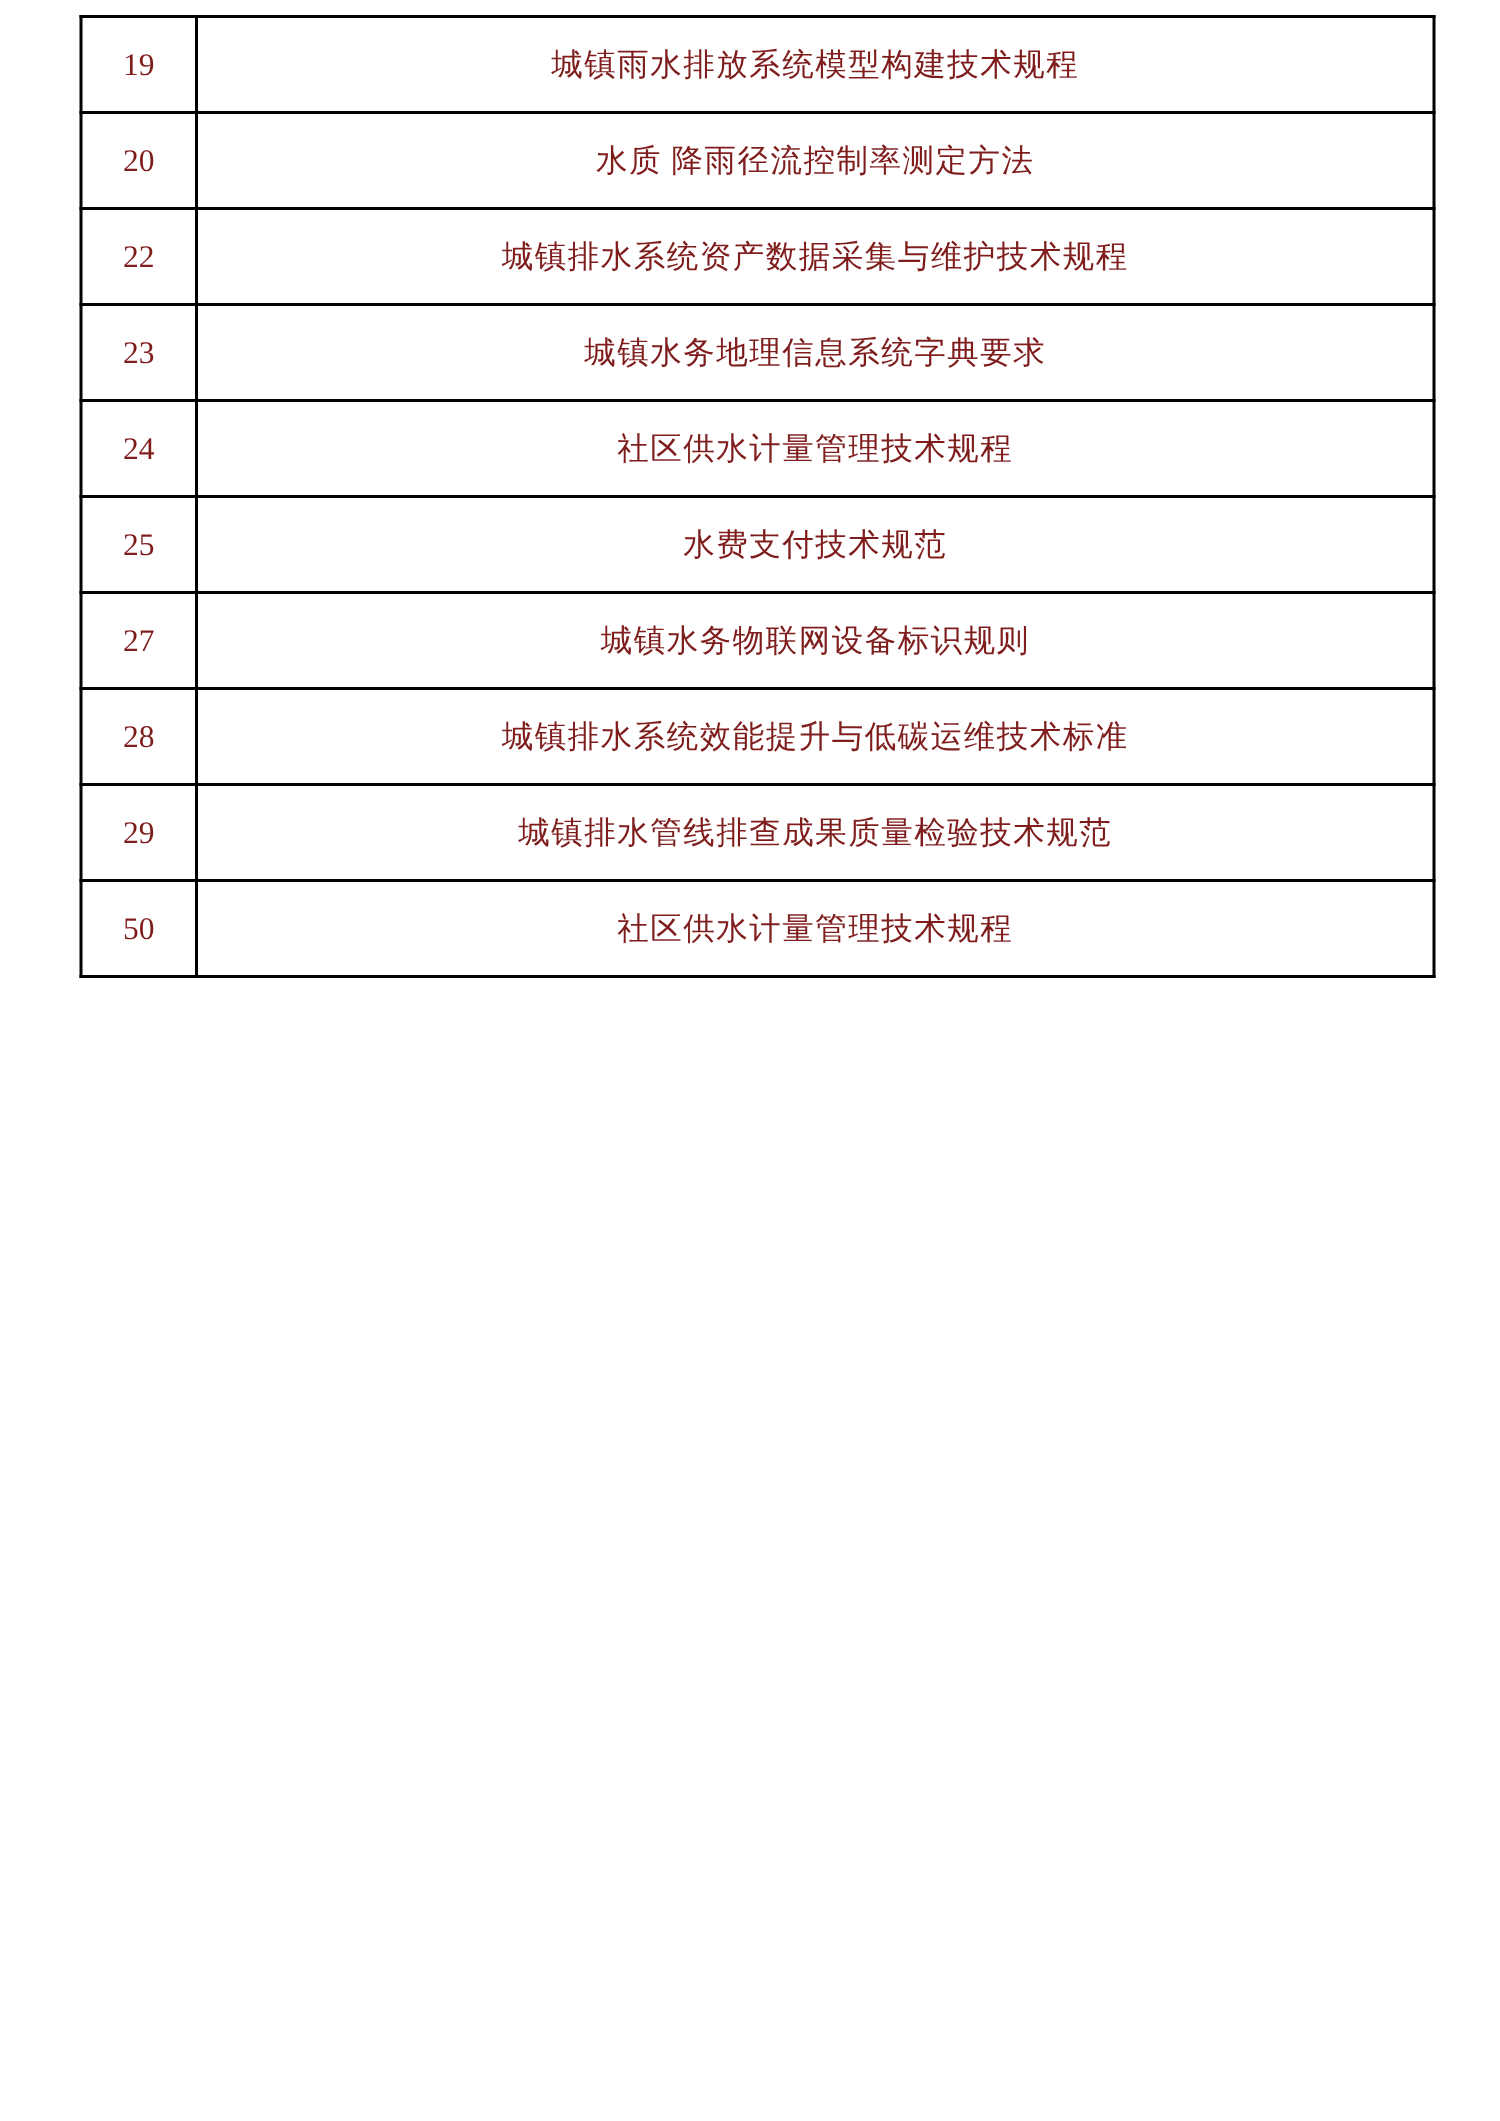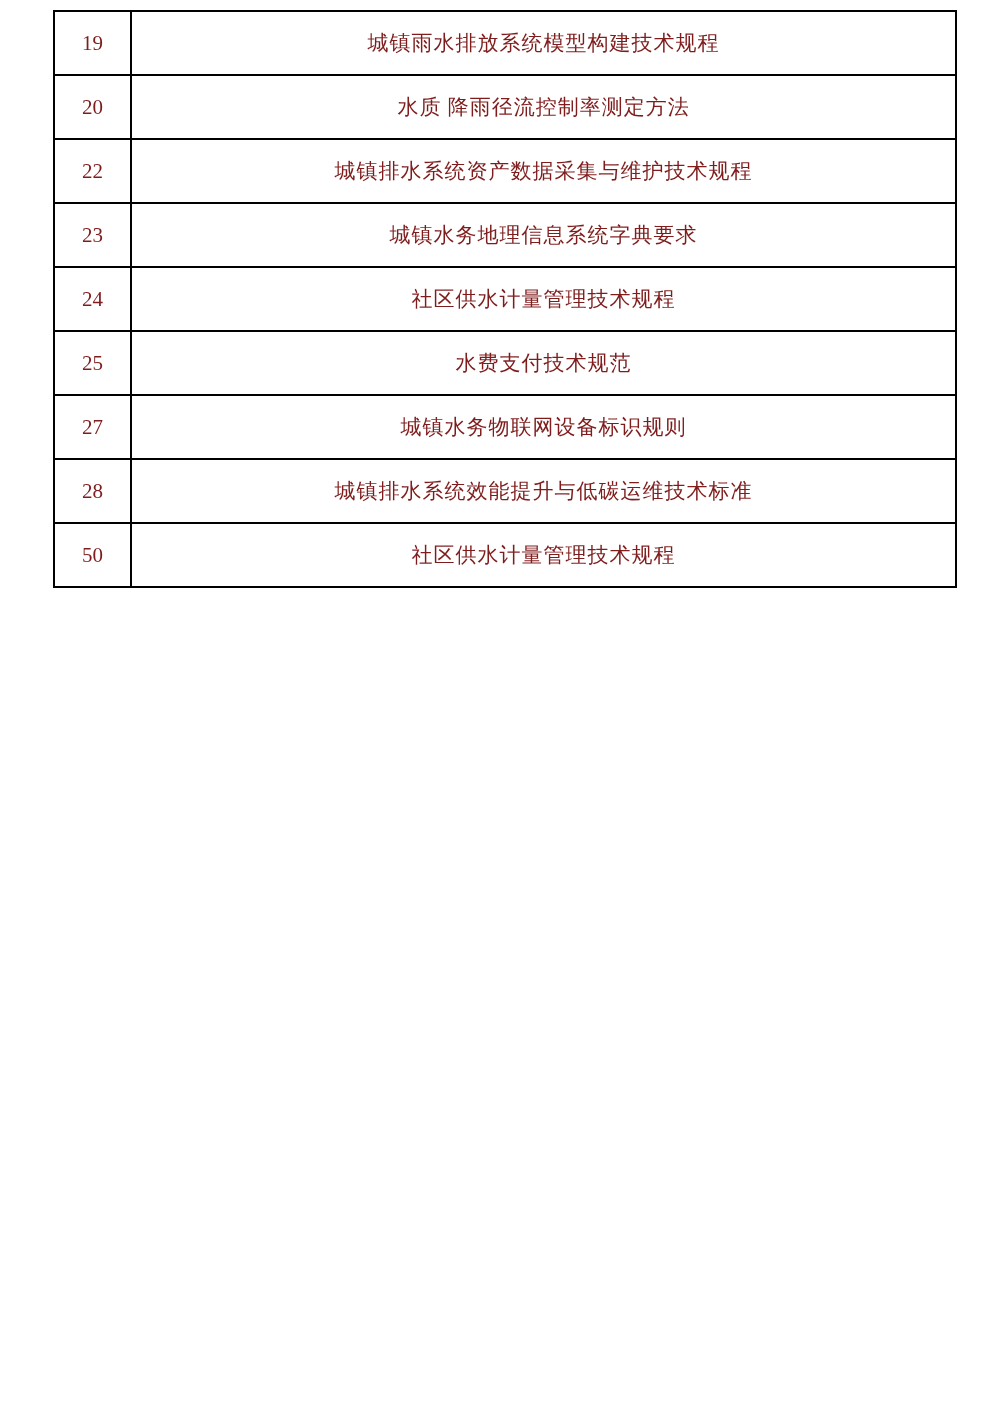--- a/index.html
+++ b/index.html
@@ -71,18 +71,22 @@
       </tr>
       <tr>
         <td class="num-cell">27</td>
         <td>城镇水务物联网设备标识规则</td>
       </tr>
       <tr>
         <td class="num-cell">28</td>
         <td>城镇排水系统效能提升与低碳运维技术标准</td>
       </tr>
       <tr>
+        <td class="num-cell">29</td>
+        <td>城镇排水管线排查成果质量检验技术规范</td>
+      </tr>
+      <tr>
         <td class="num-cell">50</td>
         <td>社区供水计量管理技术规程</td>
       </tr>
     </tbody>
   </table>
 </div>
 
 </body></html>

